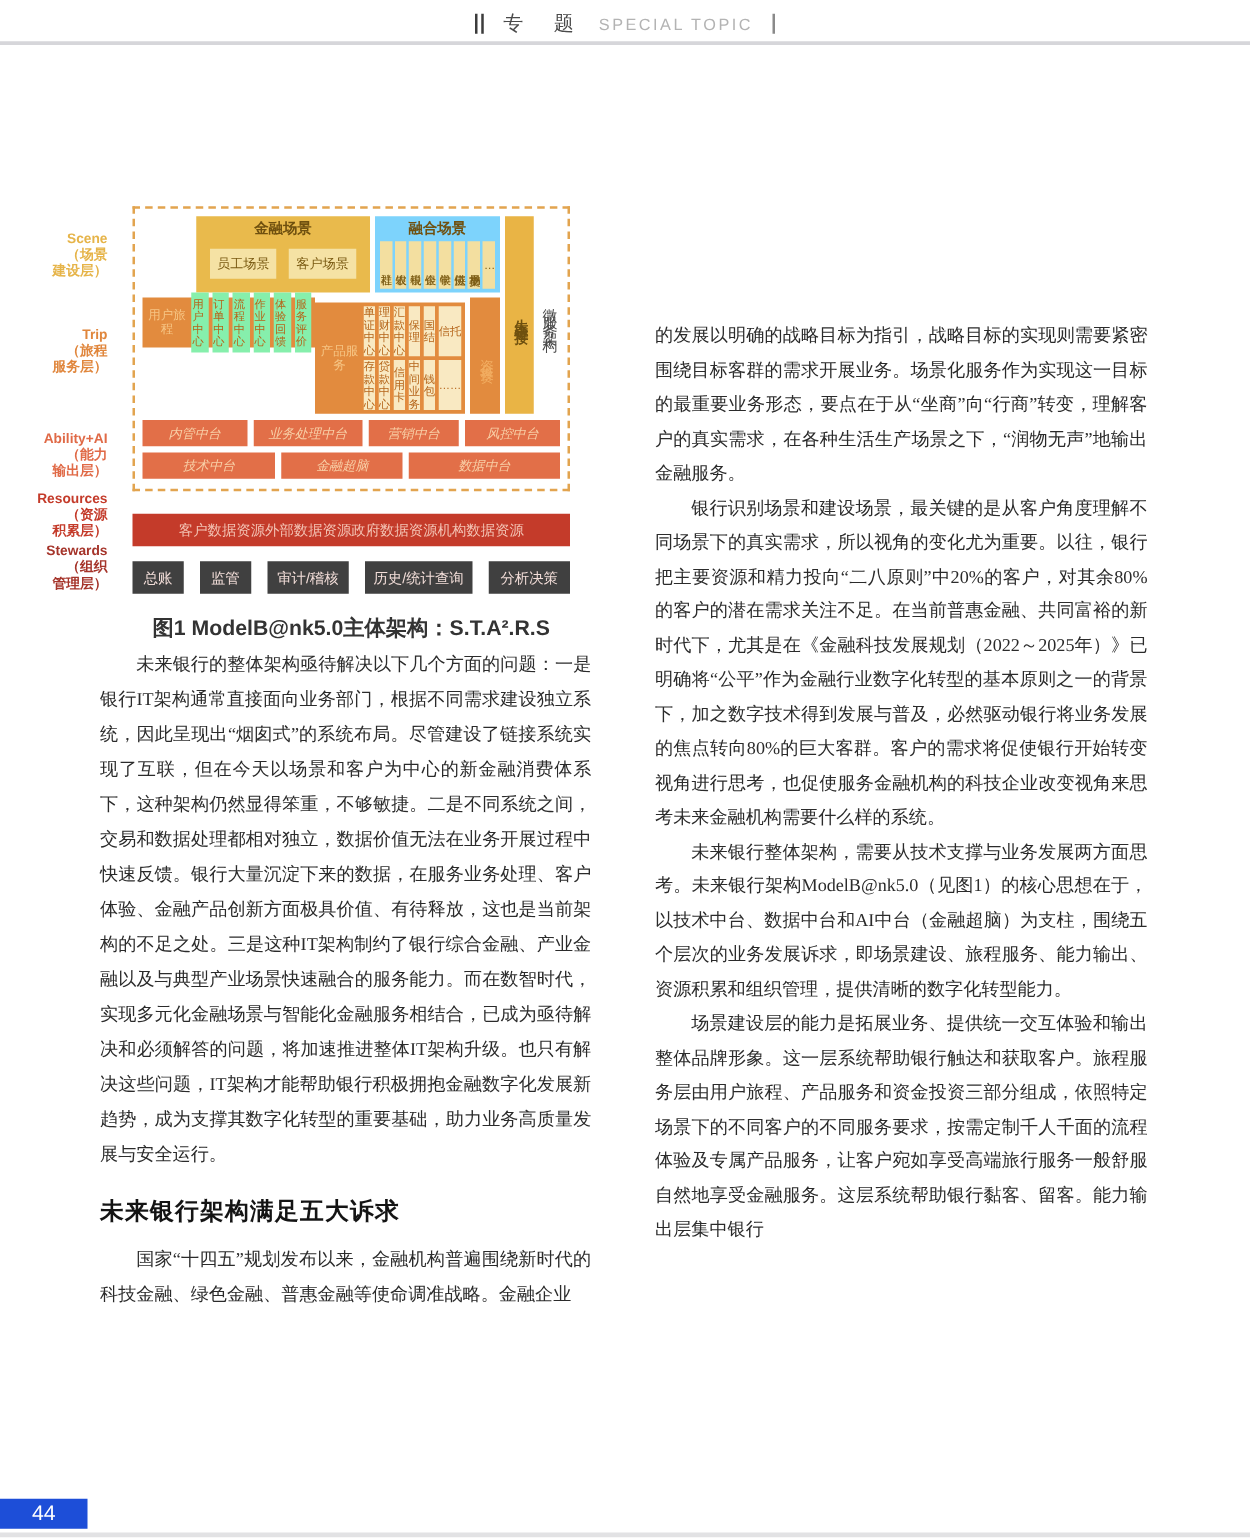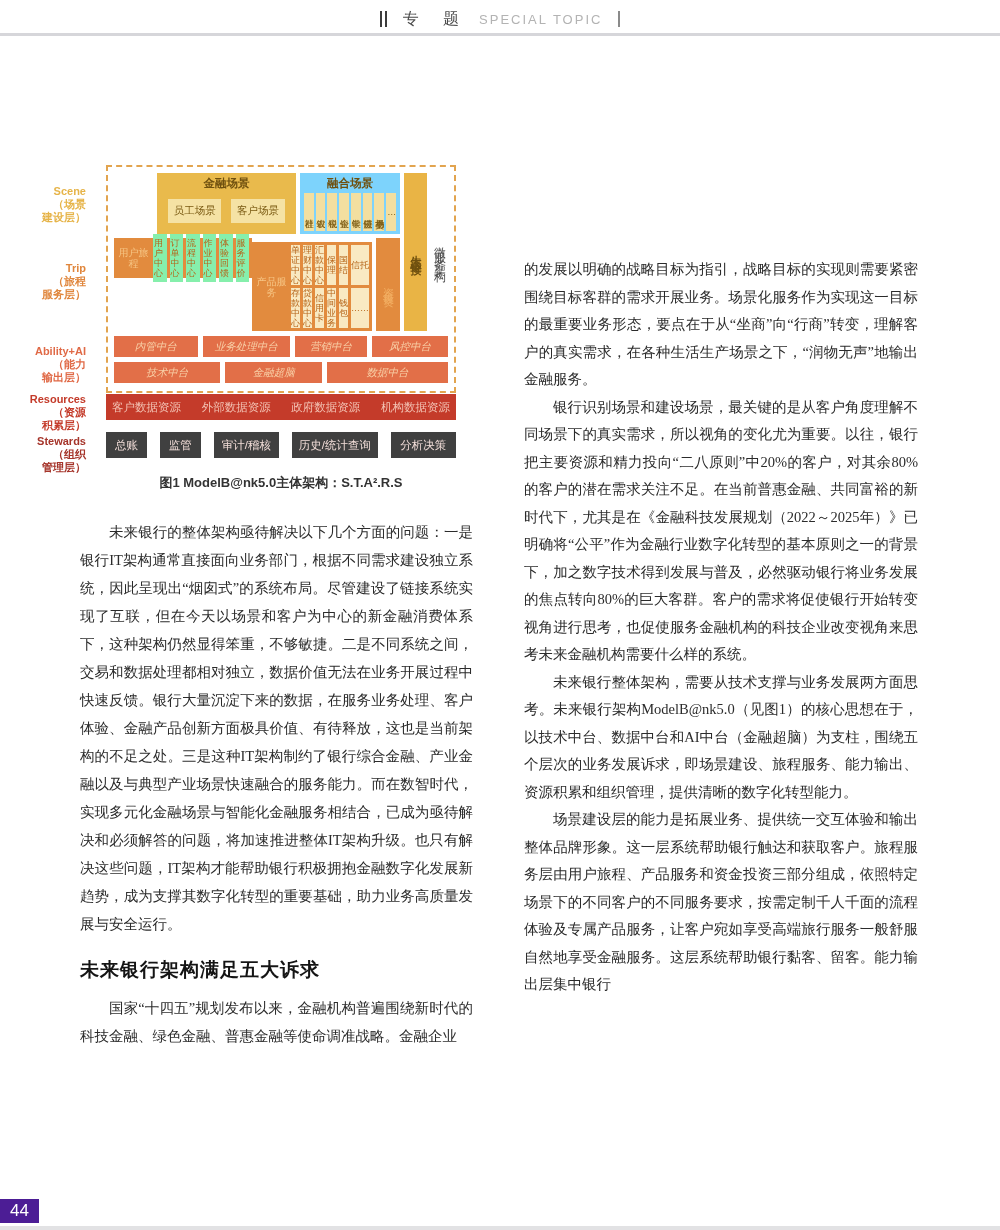--- a/index.html
+++ b/index.html
@@ -66,40 +66,40 @@
            display:flex;align-items:center;justify-content:center;letter-spacing:3px;
            font-family:"Liberation Sans","DejaVu Sans",sans-serif;}
   .micro-col{width:17px;color:#4a4a4a;font-size:12px;
              writing-mode:vertical-rl;text-orientation:upright;
              display:flex;align-items:center;justify-content:center;letter-spacing:6px;
              font-family:"Liberation Sans","DejaVu Sans",sans-serif;}
   .ability-row{display:flex;gap:5px;height:21px;margin-top:5px;font-style:italic;}
   .abox{flex:1;background:#e26f48;color:#f8cfa6;font-size:10.5px;
         display:flex;align-items:center;justify-content:center;
         font-family:"Liberation Sans","DejaVu Sans",sans-serif;}
-  .resources-bar{margin-top:1px;height:26px;background:#c43b2a;display:flex;
-                 align-items:center;justify-content:space-between;padding:0 6px;}
+  .resources-bar{margin-top:18px;height:26px;background:#c43b2a;display:flex;
+                 align-items:center;justify-content:center;padding:0 6px;}
   .res-item{color:#f3c3b4;font-size:11.5px;font-family:"Liberation Sans","DejaVu Sans",sans-serif;}
   .stewards-row{margin-top:12px;height:26px;display:flex;gap:13px;}
   .sbox{background:#404040;color:#f3ded9;font-size:11.5px;
         display:flex;align-items:center;justify-content:center;
         font-family:"Liberation Sans","DejaVu Sans",sans-serif;}
   .s1{flex:1.0;} .s2{flex:1.0;} .s3{flex:1.6;} .s4{flex:2.1;} .s5{flex:1.6;}
-  .fig-caption{margin-top:16px;text-align:center;font-size:13px;font-weight:bold;color:#333;
+  .fig-caption{margin-top:16px;text-align:center;font-size:17px;font-weight:bold;color:#333;
                font-family:"Liberation Sans","DejaVu Sans",sans-serif;}
   
   .col{position:absolute;font-size:14.5px;line-height:28px;color:#2b2b2b;text-align:justify;}
   .col-left{left:80px;top:518px;width:393px;}
   .col-right{left:524px;top:256px;width:394px;line-height:27.5px;}
   .col p{margin:0;}
   .col p.indent{text-indent:2em;}
   .col h2{font-family:"Liberation Sans","DejaVu Sans",sans-serif;
           font-size:19px;color:#141414;margin:18px 0 10px 0;letter-spacing:1px;}
   
-  .page-num{position:absolute;left:0;top:1199px;width:39px;height:24px;background:#4c1d95;
+  .page-num{position:absolute;left:0;top:1199px;width:70px;height:24px;background:#1d4ed8;
             color:#ffffff;font-size:17px;display:flex;align-items:center;justify-content:center;
             font-family:"Liberation Sans","DejaVu Sans",sans-serif;}
   .bottom-rule{position:absolute;left:0;top:1226px;width:100%;height:4px;background:#e2e2e4;}
 </style>
 </head>
 <body>
 
 <div class="page">
 
   <div class="header">

